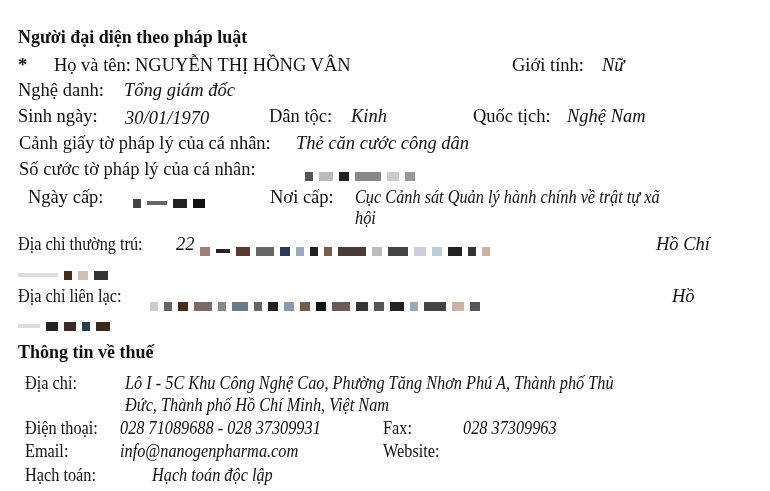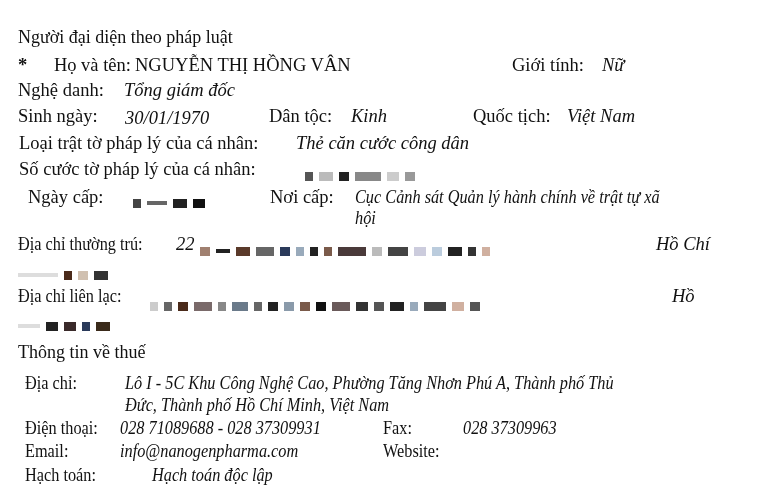--- a/index.html
+++ b/index.html
@@ -3,21 +3,21 @@
 <meta charset="utf-8">
 <style>
   html, body { margin: 0; padding: 0; }
   body {
     width: 770px; height: 491px; overflow: hidden;
     background: #ffffff; color: #111111;
     font-family: "Liberation Serif", "DejaVu Serif", serif;
     position: relative;
   }
   .abs { position: absolute; white-space: nowrap; }
-  .h { font-weight: normal; font-size: 18px; }
+  .h { font-weight: bold; font-size: 18px; }
   .t { font-size: 18.5px; }
   .i { font-style: italic; }
   .blk { display:inline-block; height: 9px; vertical-align: middle; margin-right: 6px; }
   .narrow { transform: scaleX(0.88); transform-origin: left center; }
 </style>
 </head>
 <body>
 
 <div class="abs h" style="left:18px; top:27px;">Người đại diện theo pháp luật</div>
 
@@ -30,23 +30,23 @@
 <div class="abs t i" style="left:602px; top:55px;">Nữ</div>
 
 <div class="abs t" style="left:18px; top:80px;">Nghệ danh:</div>
 <div class="abs t i" style="left:124px; top:80px;">Tổng giám đốc</div>
 
 <div class="abs t" style="left:18px; top:106px;">Sinh ngày:</div>
 <div class="abs t i" style="left:125px; top:108px;">30/01/1970</div>
 <div class="abs t" style="left:269px; top:106px;">Dân tộc:</div>
 <div class="abs t i" style="left:351px; top:106px;">Kinh</div>
 <div class="abs t" style="left:473px; top:106px;">Quốc tịch:</div>
-<div class="abs t i" style="left:567px; top:106px;">Việt Nam</div>
+<div class="abs t i" style="left:567px; top:106px;">Nghệ Nam</div>
 
-<div class="abs t" style="left:19px; top:133px;">Loại trật tờ pháp lý của cá nhân:</div>
+<div class="abs t" style="left:19px; top:133px;">Cảnh giấy tờ pháp lý của cá nhân:</div>
 <div class="abs t i" style="left:296px; top:133px;">Thẻ căn cước công dân</div>
 
 <div class="abs t" style="left:19px; top:159px;">Số cước tờ pháp lý của cá nhân:</div>
 <div class="abs" style="left:305px; top:166px;">
   <span class="blk" style="width:8px;background:#555;"></span><span class="blk" style="width:14px;background:#bbb;"></span><span class="blk" style="width:10px;background:#222;"></span><span class="blk" style="width:26px;background:#888;"></span><span class="blk" style="width:12px;background:#ccc;"></span><span class="blk" style="width:10px;background:#999;"></span>
 </div>
 
 <div class="abs t" style="left:18px; top:187px;margin-left:10px;">Ngày cấp:</div>
 <div class="abs" style="left:133px; top:193px;">
   <span class="blk" style="width:8px;background:#444;"></span><span class="blk" style="width:20px;background:#666;height:4px;"></span><span class="blk" style="width:14px;background:#222;"></span><span class="blk" style="width:12px;background:#111;"></span>

